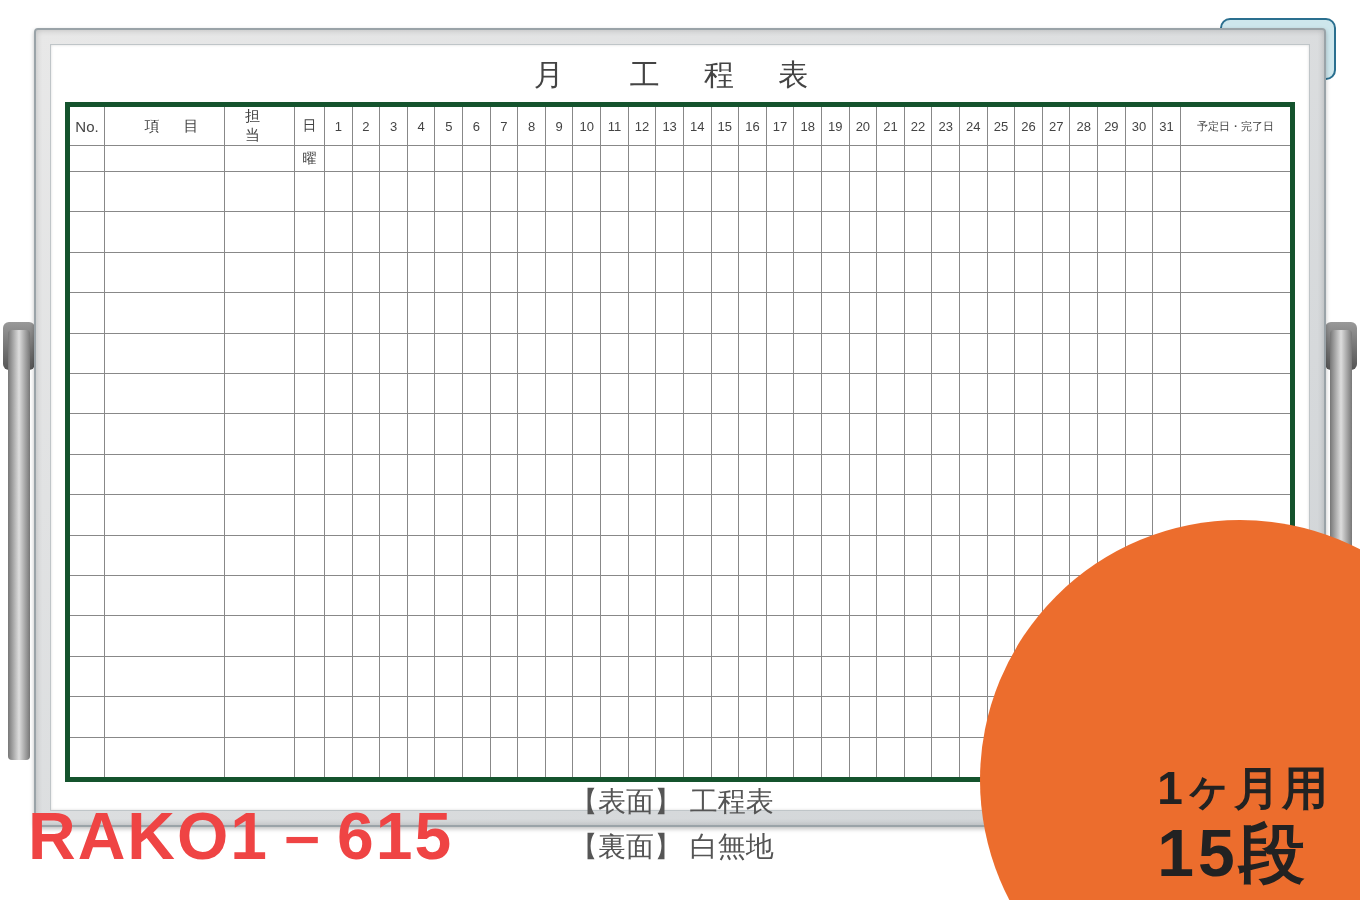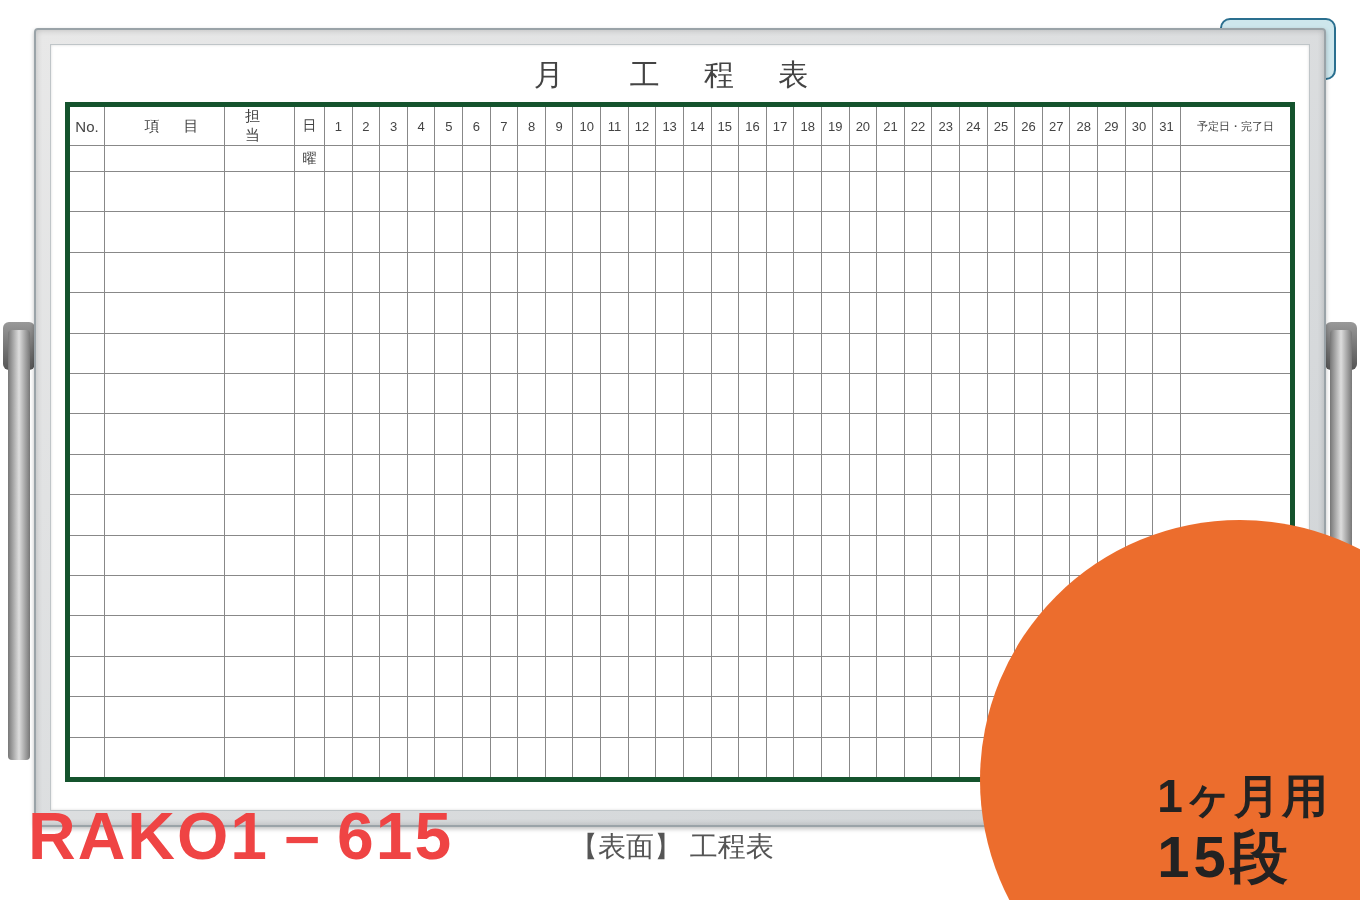--- a/index.html
+++ b/index.html
@@ -130,21 +130,21 @@
     border-radius: 50%;
   }
   .circle-text {
     position: absolute;
     right: 30px; bottom: 14px;
     text-align: left;
     color: #222;
     font-weight: 800;
   }
   .circle-text .l1 { font-size: 46px; letter-spacing: 2px; text-align: right; }
-  .circle-text .l2 { font-size: 58px; letter-spacing: 4px; line-height: 1; }
+  .circle-text .l2 { font-size: 66px; letter-spacing: 4px; line-height: 1; }
 </style>
 </head>
 <body>
 
 <div class="leg-cap left"></div>
 <div class="leg-cap right"></div>
 <div class="leg left"></div>
 <div class="leg right"></div>
 
 <div class="badge-top">両面</div>
@@ -804,18 +804,22 @@
 </div>
 
 <div class="bottom">
   <div class="circle"></div>
   <div class="model">RAKO1－615</div>
   <div class="surfaces">
     <div>
       <span>【表面】</span>
       <span>工程表</span>
     </div>
+    <div>
+      <span>【裏面】</span>
+      <span>白無地</span>
+    </div>
   </div>
   <div class="circle-text">
     <div class="l1">1ヶ月用</div>
     <div class="l2">15段</div>
   </div>
 </div>
 
 </body></html>

